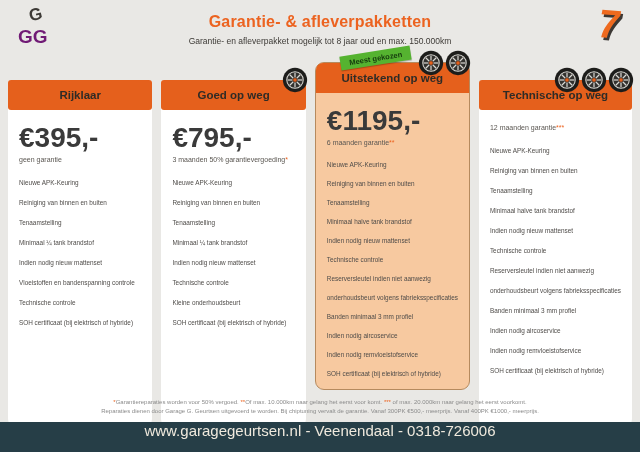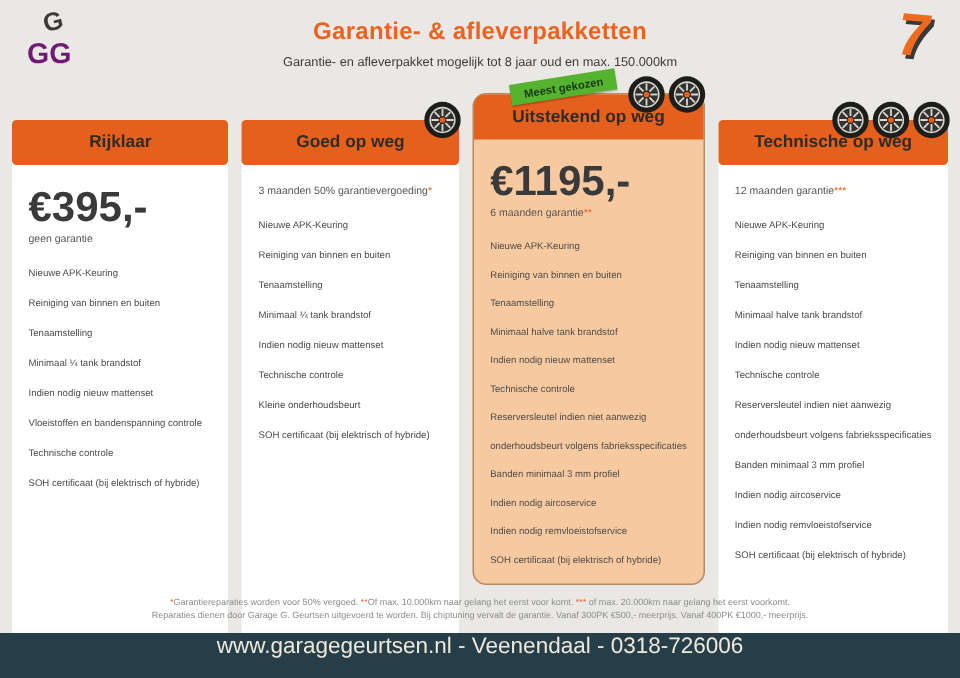--- a/index.html
+++ b/index.html
@@ -118,20 +118,21 @@
       <line x1="15" y1="6.5" x2="15" y2="23.5"></line>
       <line x1="6.5" y1="15" x2="23.5" y2="15"></line>
       <line x1="9" y1="9" x2="21" y2="21"></line>
       <line x1="21" y1="9" x2="9" y2="21"></line>
     </g>
     <circle cx="15" cy="15" r="2.6" fill="#e5601c" stroke="#1d1d1b" stroke-width="0.8"></circle>
   </svg>
         </span>
     </div>
     <div class="col-body">
+      <div class="price">€795,-</div>
       <div class="price-note"><span>3 maanden 50% garantievergoeding</span><span class="accent">*</span></div>
       <ul class="features">
           <li>Nieuwe APK-Keuring</li>
           <li>Reiniging van binnen en buiten</li>
           <li>Tenaamstelling</li>
           <li>Minimaal ¼  tank brandstof</li>
           <li>Indien nodig nieuw mattenset</li>
           <li>Technische controle</li>
           <li>Kleine onderhoudsbeurt</li>
           <li>SOH certificaat (bij elektrisch of hybride)</li>

